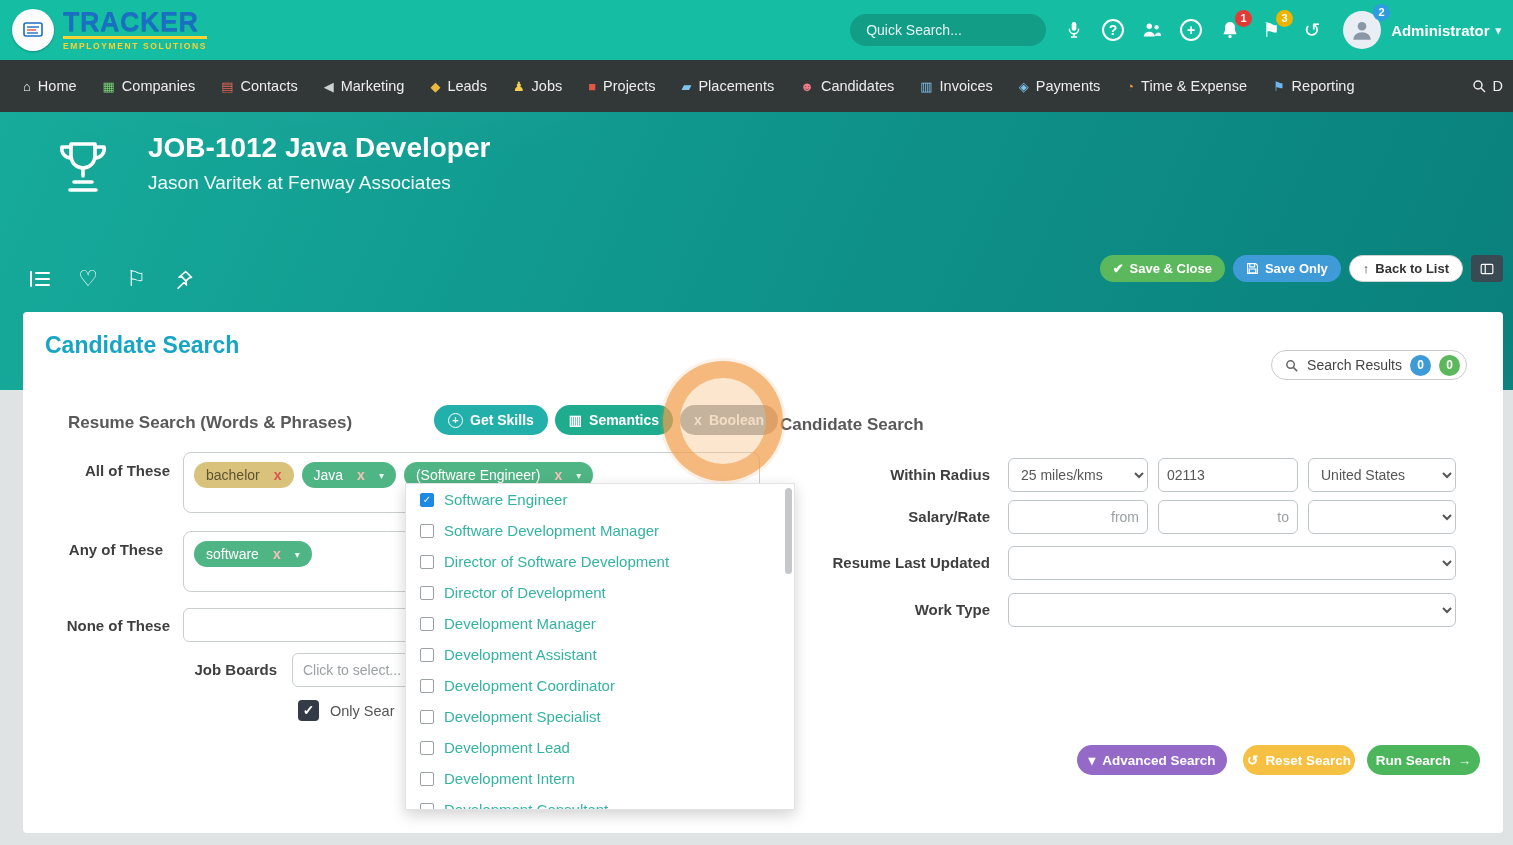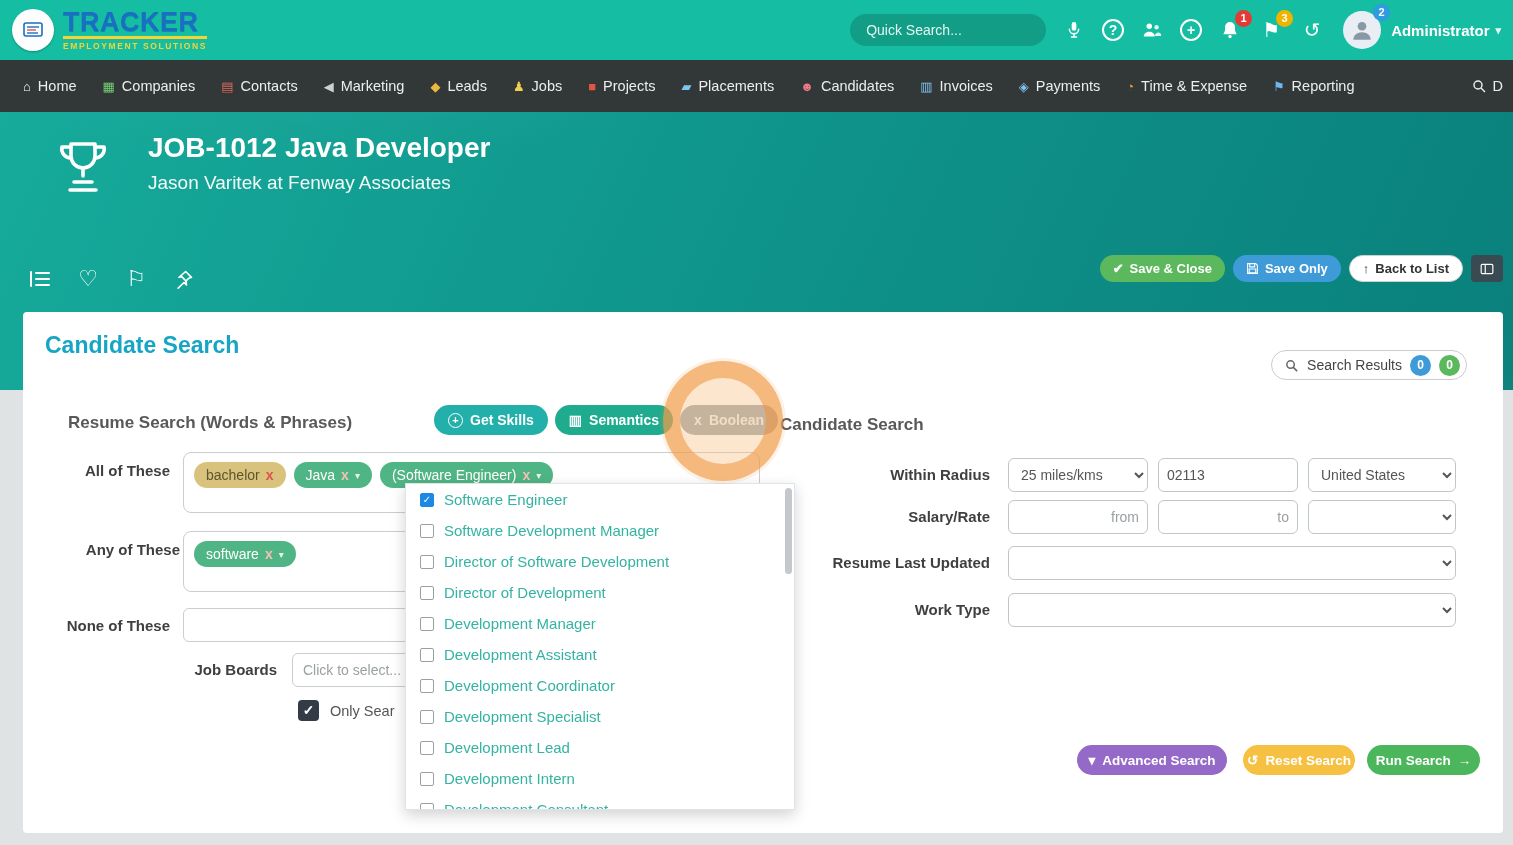--- a/index.html
+++ b/index.html
@@ -86,21 +86,21 @@
   .tb-gray { background:#a6abb0; color:#eef0f1; }
   .circ { width:15px; height:15px; border:1.5px solid #fff; border-radius:50%; font-size:11px; line-height:13px;
           text-align:center; font-weight:700; }
 
   .flabel { position:absolute; font-size:15px; font-weight:700; color:#3f3f3f; text-align:right; }
   .big-field { position:absolute; left:160px; width:577px; border:1px solid #c9ced1; border-radius:8px;
                background:#fff; padding:9px 10px; display:flex; gap:8px; align-items:flex-start; }
   .sm-field { position:absolute; border:1px solid #c9ced1; border-radius:6px; background:#fff; height:34px;
               font-size:14px; color:#555; padding:0 10px; outline:none; font-family:"Liberation Sans",sans-serif; }
   .placeholder-text { color:#9aa0a3; line-height:32px; font-size:14px; }
-  .tag { display:inline-flex; align-items:center; gap:6px; padding:5px 12px; border-radius:15px; font-size:14px;
+  .tag { display:inline-flex; align-items:center; gap:14px; padding:5px 12px; border-radius:15px; font-size:14px;
          white-space:nowrap; cursor:pointer; }
   .tag-gold { background:#d9c37c; color:#5d5430; }
   .tag-gold .x { color:#d9534f; font-weight:700; }
   .tag-green { background:#50b584; color:#fff; }
   .tag-green .x { color:#f6c0b8; font-weight:700; }
   .tag .caret { font-size:10px; color:rgba(255,255,255,.85); }
 
   .dark-check { position:absolute; left:275px; top:388px; width:21px; height:21px; background:#333b46;
                 border-radius:4px; color:#fff; font-size:14px; font-weight:700; text-align:center;
                 line-height:21px; cursor:pointer; }
@@ -371,21 +371,21 @@
         <span class="x">x</span>
         <span class="caret">▾</span>
       </span>
       <span class="tag tag-green">
         <span>(Software Engineer)</span>
         <span class="x">x</span>
         <span class="caret">▾</span>
       </span>
     </div>
 
-    <div class="flabel" style="left:27px; width:130px; top:229px;">Any of These</div>
+    <div class="flabel" style="left:10px; width:130px; top:229px;">Any of These</div>
     <div class="big-field" style="top:219px; height:61px;">
       <span class="tag tag-green">
         <span>software</span>
         <span class="x">x</span>
         <span class="caret">▾</span>
       </span>
     </div>
 
     <div class="flabel" style="left:17px; width:130px; top:305px;">None of These</div>
     <input class="sm-field" style="left: 160px; top: 296px; width: 577px;">

